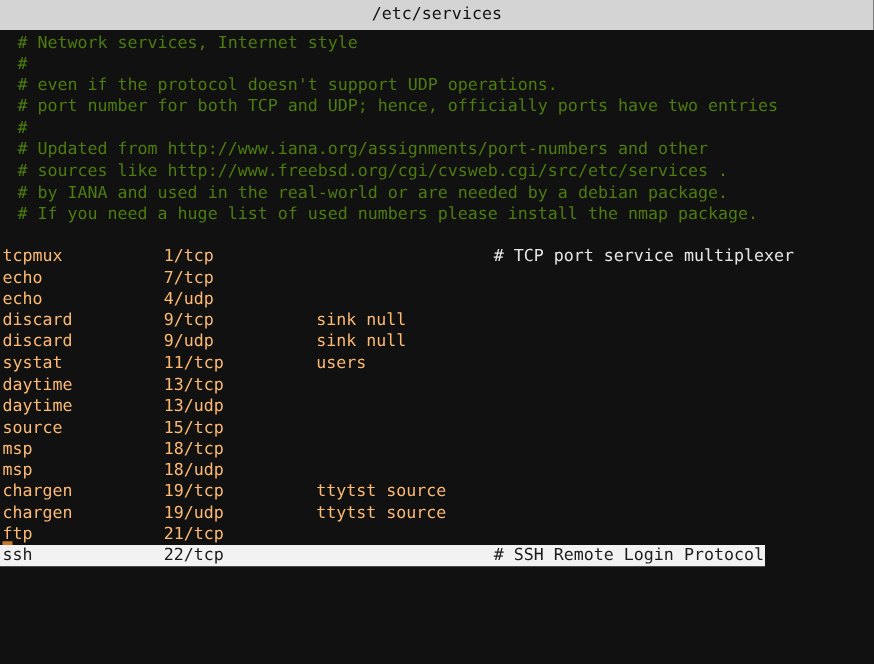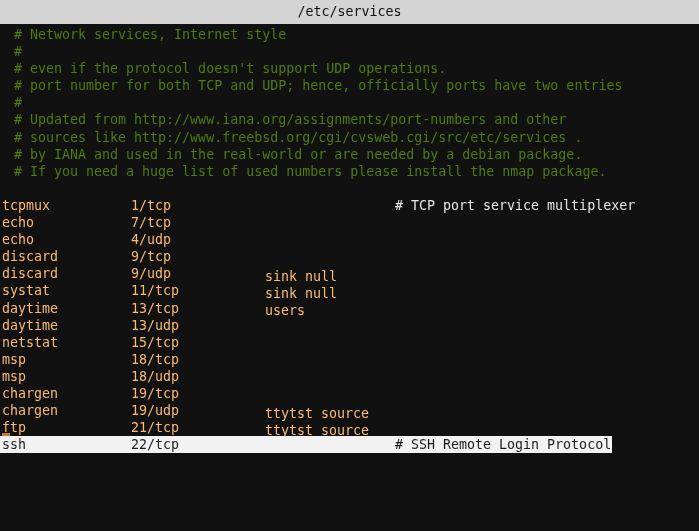--- a/index.html
+++ b/index.html
@@ -69,21 +69,21 @@
 
   .row .cell {
     position: absolute;
     top: 0;
     white-space: pre;
   }
 
   
   .c-name    { left: 2px;   }
   .c-port    { left: 131px; }
-  .c-alias   { left: 265px; margin-top: 20px; }
+  .c-alias   { left: 253px; }
   .c-comment { left: 395px; }
 
   .comment-line { color: #4d7c0f; left: 14px; }
   .inline-comment { color: #e6e6e6; }
   .svc { color: #fdba74; }
 
   
   .row.highlight {
     color: #111111;
   }
@@ -132,21 +132,21 @@
       <div class="row"><span class="cell comment-line"># If you need a huge list of used numbers please install the nmap package.</span></div>
       <div class="row"><span class="cell comment-line"></span></div>
       <div class="row"><span class="cell c-name svc">tcpmux</span><span class="cell c-port svc">1/tcp</span><span class="cell c-comment inline-comment"># TCP port service multiplexer</span></div>
       <div class="row"><span class="cell c-name svc">echo</span><span class="cell c-port svc">7/tcp</span></div>
       <div class="row"><span class="cell c-name svc">echo</span><span class="cell c-port svc">4/udp</span></div>
       <div class="row"><span class="cell c-name svc">discard</span><span class="cell c-port svc">9/tcp</span><span class="cell c-alias svc">sink null</span></div>
       <div class="row"><span class="cell c-name svc">discard</span><span class="cell c-port svc">9/udp</span><span class="cell c-alias svc">sink null</span></div>
       <div class="row"><span class="cell c-name svc">systat</span><span class="cell c-port svc">11/tcp</span><span class="cell c-alias svc">users</span></div>
       <div class="row"><span class="cell c-name svc">daytime</span><span class="cell c-port svc">13/tcp</span></div>
       <div class="row"><span class="cell c-name svc">daytime</span><span class="cell c-port svc">13/udp</span></div>
-      <div class="row"><span class="cell c-name svc">netstat</span><span class="cell c-port svc">15/tcp</span></div>
+      <div class="row"><span class="cell c-name svc">source</span><span class="cell c-port svc">15/tcp</span></div>
       <div class="row"><span class="cell c-name svc">msp</span><span class="cell c-port svc">18/tcp</span></div>
       <div class="row"><span class="cell c-name svc">msp</span><span class="cell c-port svc">18/udp</span></div>
       <div class="row"><span class="cell c-name svc">chargen</span><span class="cell c-port svc">19/tcp</span><span class="cell c-alias svc">ttytst source</span></div>
       <div class="row"><span class="cell c-name svc">chargen</span><span class="cell c-port svc">19/udp</span><span class="cell c-alias svc">ttytst source</span></div>
       <div class="row"><span class="cell c-name svc">ftp</span><span class="cell c-port svc">21/tcp</span></div>
       <div class="row highlight"><div class="hl-band" style="width: 612px;"></div><div class="cursor-block"></div><span class="cell c-name svc">ssh</span><span class="cell c-port svc">22/tcp</span><span class="cell c-comment inline-comment"># SSH Remote Login Protocol</span></div>
     </div>
 
 </div>
 

